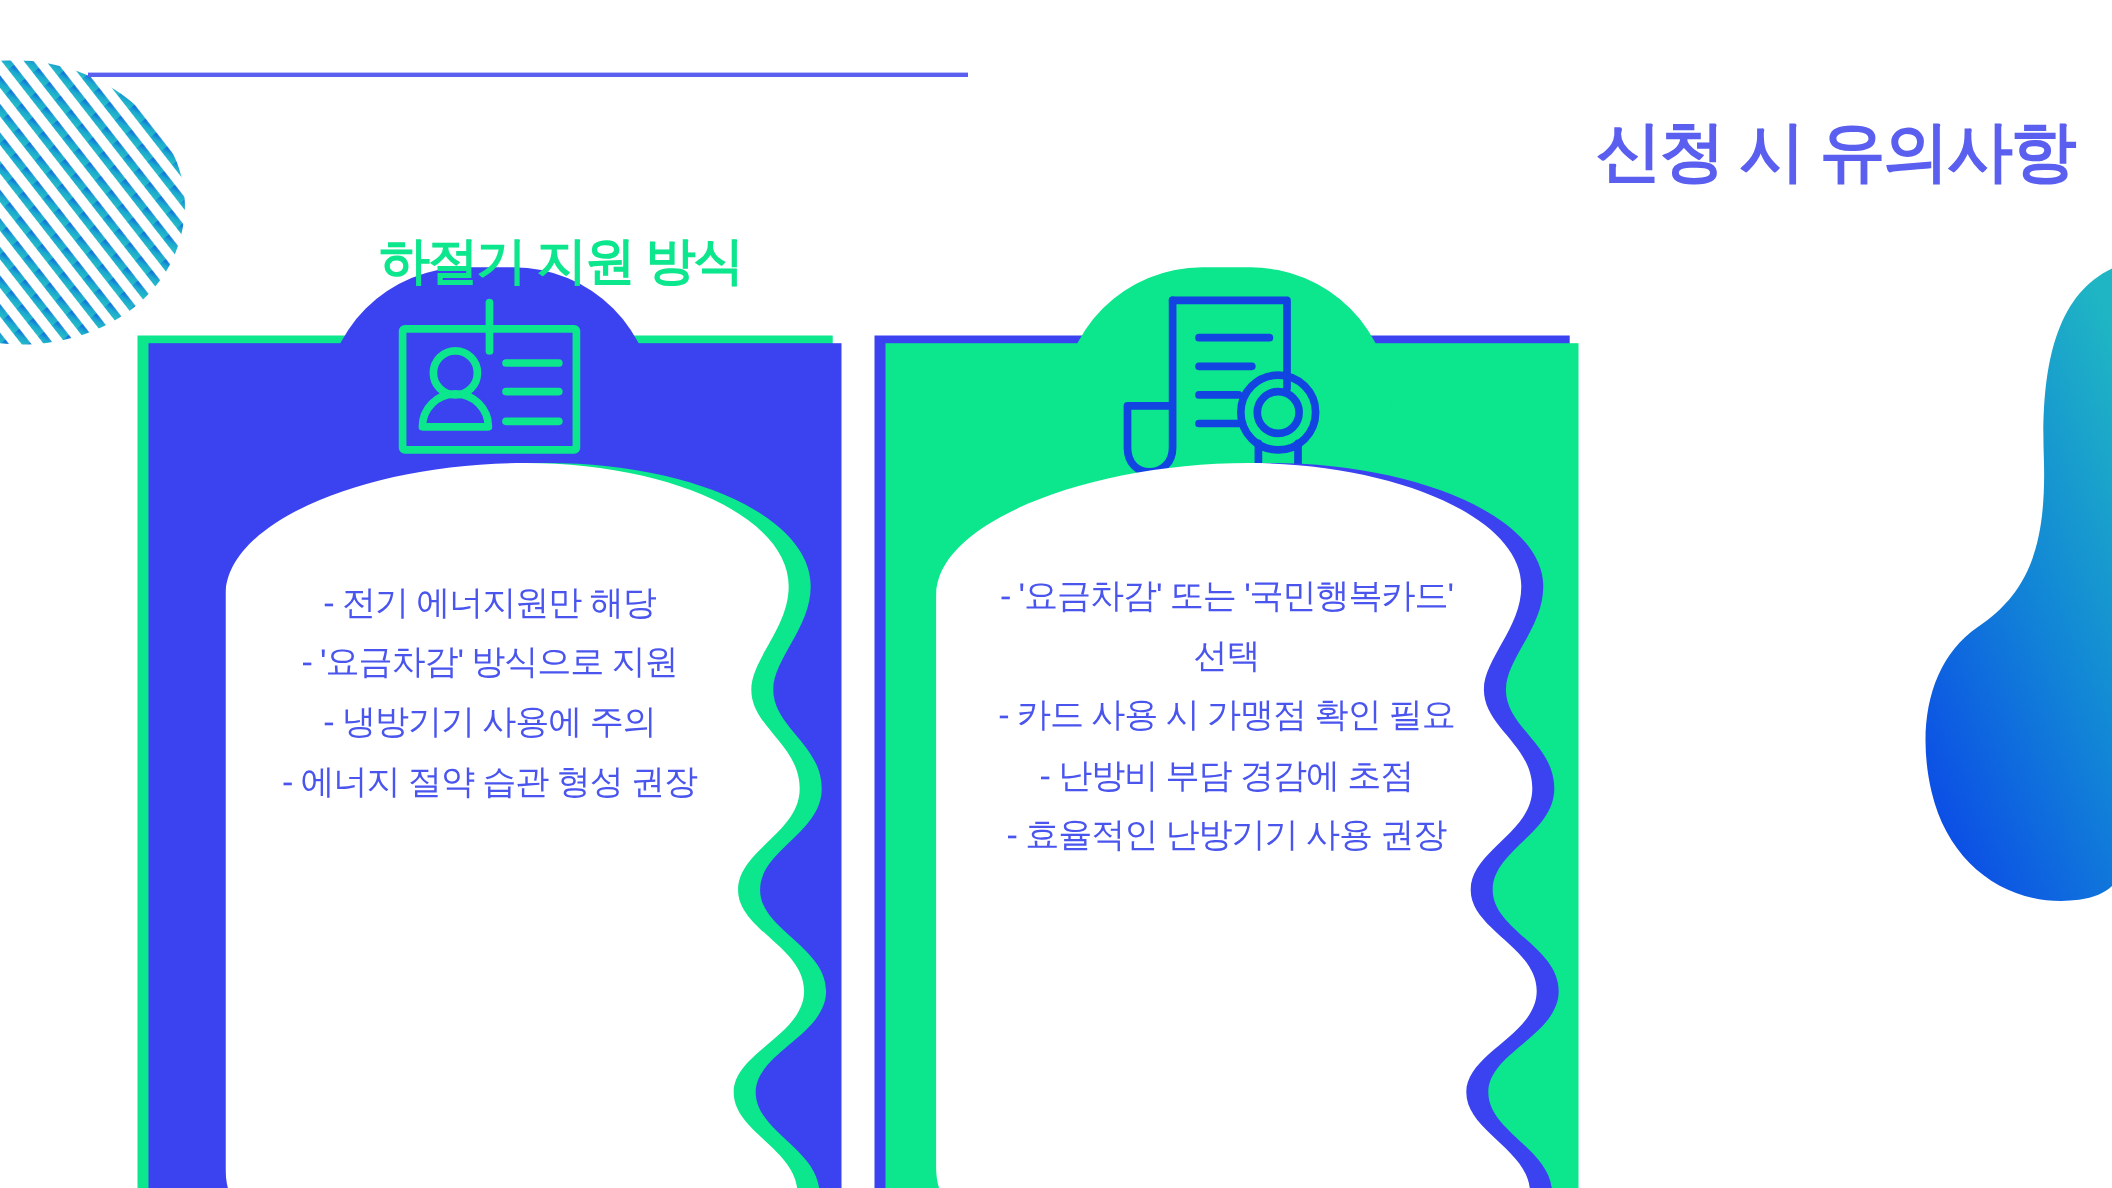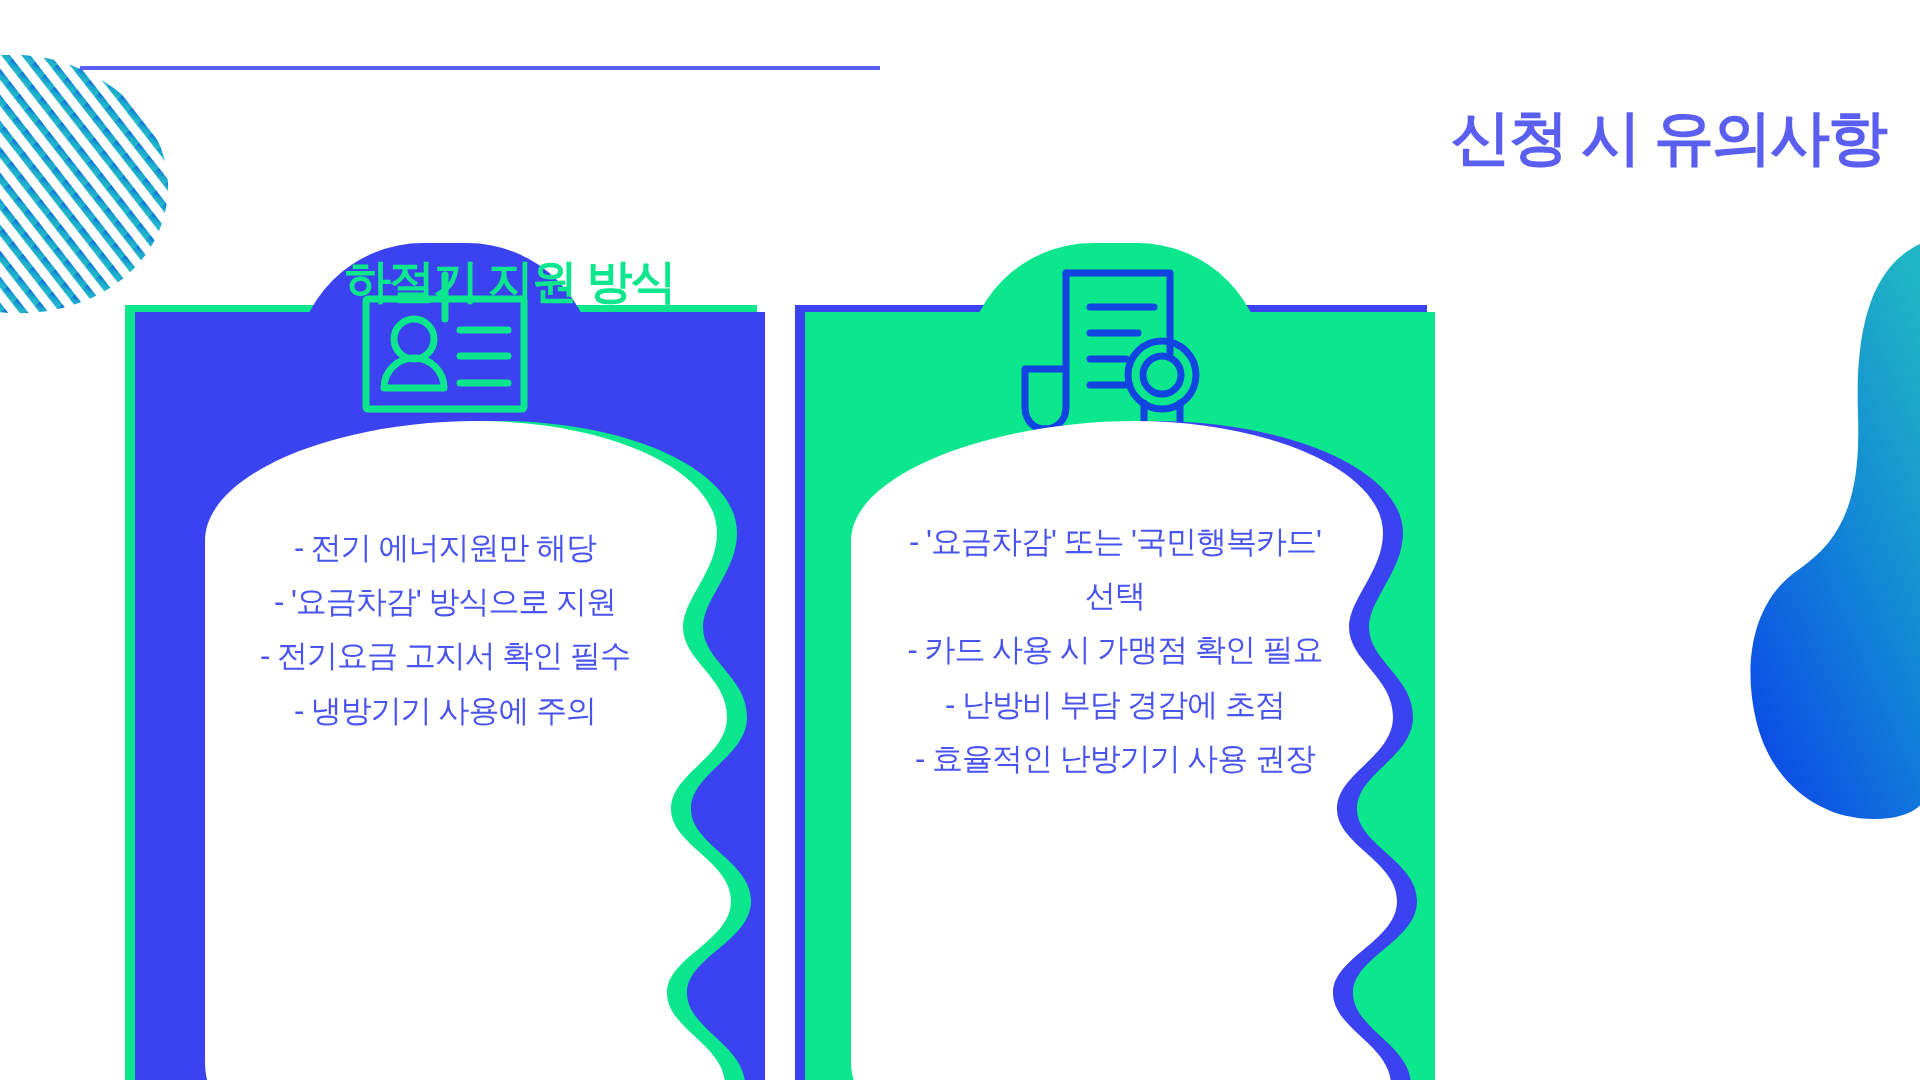--- a/index.html
+++ b/index.html
@@ -13,21 +13,21 @@
   .deco-right-blob{ position:absolute; right:-10px; top:240px; width:180px; height:580px; }
 
   .top-rule{ position:absolute; left:80px; top:66px; width:800px; height:4px;
      background:#5B5FEF; }
 
   
   .main-title{ position:absolute; right:34px; top:108px; font-size:60px; font-weight:900;
      color:#5B5FEF; letter-spacing:-2px; white-space:nowrap; line-height:1; }
 
   .card-title{ position:absolute; font-size:46px; font-weight:900; letter-spacing:-2px;
-     white-space:nowrap; line-height:1; z-index:40;margin-top:44px; }
+     white-space:nowrap; line-height:1; z-index:40; }
   .card-title.left{ left:345px; top:214px; color:#0CE68C; }
   .card-title.right{ left:1160px; top:214px; color:#4A4FEF; }
 
   
   .card{ position:absolute; top:305px; width:640px; height:775px; }
   .card.left{ left:125px; }
   .card.right{ left:795px; }
 
   .card .shadow-border{ position:absolute; left:0; top:0; width:632px; height:775px; }
   .card .body{ position:absolute; left:10px; top:7px; width:630px; height:775px; }
@@ -145,22 +145,22 @@
           C 478 240 522 256 522 296 C 522 336 466 352 466 388
           C 466 424 526 440 526 480 C 526 520 462 536 462 572
           C 462 608 520 624 520 664 C 520 676 512 680 498 680
           L 26 680 C 8 680 0 664 0 640 L 0 120 C 0 52 132 0 272 0 Z"></path>
       </svg>
     </div>
 
     <div class="bullets">
       <div class="line">- 전기 에너지원만 해당</div>
       <div class="line">- '요금차감' 방식으로 지원</div>
-      <div class="line">- 전기요금 고지서 확인 필수</div>
       <div class="line">- 냉방기기 사용에 주의</div>
+      <div class="line">- 에너지 절약 습관 형성 권장</div>
     </div>
   </div>
 
   <div class="card right">
     <div class="shadow-border"></div>
     <div class="body"></div>
     <div class="dome"></div>
 
     <div class="icon-wrap">
       <svg width="190" height="190" viewBox="0 0 190 190">

